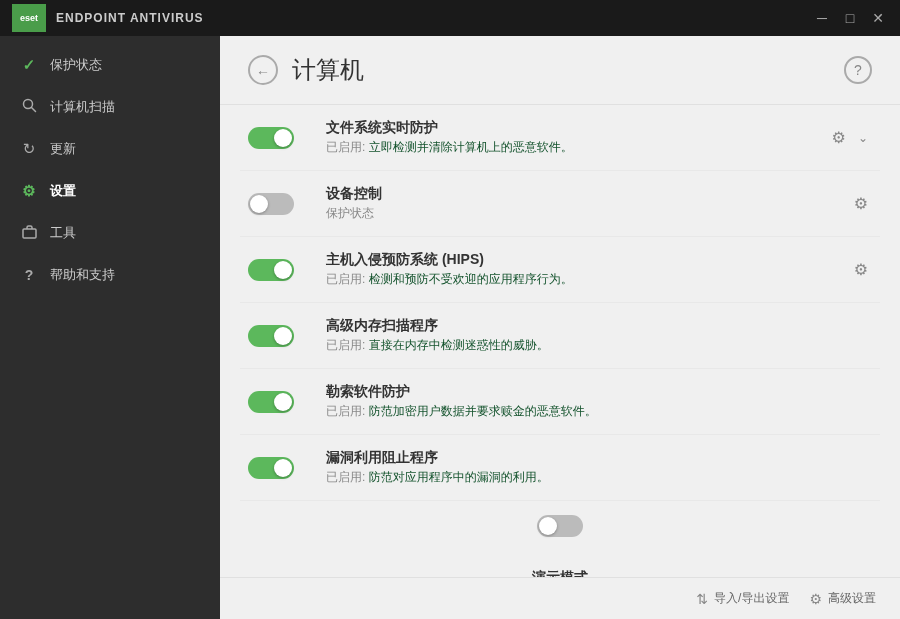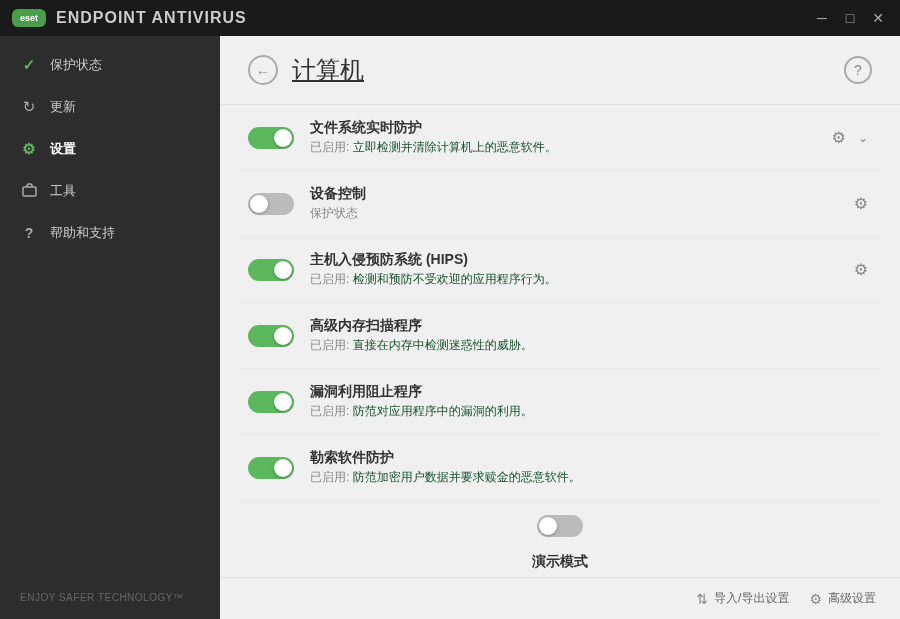--- a/index.html
+++ b/index.html
@@ -17,34 +17,34 @@
     .titlebar {
       height: 36px;
       background: #1a1a1a;
       display: flex;
       align-items: center;
       padding: 0 12px;
       flex-shrink: 0;
     }
     .titlebar-logo {
       width: 34px;
-      height: 18px;
+      height: 28px;
       background: #4a9d4a;
-      border-radius: 6px;
+      border-radius: 0;
       display: flex;
       align-items: center;
       justify-content: center;
       color: white;
       font-size: 9px;
       font-weight: bold;
       margin-right: 10px;
     }
     .titlebar-title {
       color: #cccccc;
-      font-size: 16px;
+      font-size: 12px;
       font-weight: 600;
       letter-spacing: 1px;
       flex: 1;
     }
     .titlebar-controls {
       display: flex;
       gap: 8px;
     }
     .titlebar-btn {
       width: 20px;
@@ -137,21 +137,20 @@
       margin-right: 14px;
       color: #888;
       font-size: 14px;
       flex-shrink: 0;
     }
     .content-title {
       font-size: 24px;
       font-weight: 300;
       color: #333;
       flex: 1;
-      text-decoration: underline;
     }
     .help-btn {
       width: 28px;
       height: 28px;
       border-radius: 50%;
       border: 2px solid #aaa;
       display: flex;
       align-items: center;
       justify-content: center;
       cursor: pointer;
@@ -163,21 +162,21 @@
     .settings-list {
       flex: 1;
       overflow-y: auto;
       padding: 0 20px;
     }
     .setting-item {
       display: flex;
       align-items: center;
       padding: 14px 8px;
       border-bottom: 1px solid #e8e8e8;
-      gap: 16px;
+      gap: 32px;
     }
     .setting-item:last-child {
       border-bottom: none;
       flex-direction: column;
     }
 
     
     .toggle {
       width: 46px;
       height: 22px;
@@ -299,41 +298,49 @@
 </div>
 
 <div class="main-layout">
 
   <div class="sidebar">
     <div class="sidebar-item">
       <span class="sidebar-icon" style="color:#5cb85c; font-weight:bold;">✓</span>
       <span>保护状态</span>
     </div>
     <div class="sidebar-item">
+      <span class="sidebar-icon">
+        <svg width="15" height="15" viewBox="0 0 15 15" fill="none">
+          <circle cx="6" cy="6" r="4.5" stroke="#aaa" stroke-width="1.5"></circle>
+          <line x1="9.5" y1="9.5" x2="13.5" y2="13.5" stroke="#aaa" stroke-width="1.5" stroke-linecap="round"></line>
+        </svg>
+      </span>
+      <span>计算机扫描</span>
+    </div>
+    <div class="sidebar-item">
       <span class="sidebar-icon" style="color:#aaa;">↻</span>
       <span>更新</span>
     </div>
     <div class="sidebar-item active">
       <span class="sidebar-icon" style="color:#5cb85c;">⚙</span>
       <span>设置</span>
     </div>
     <div class="sidebar-item">
       <span class="sidebar-icon">
         <svg width="15" height="15" viewBox="0 0 15 15" fill="none">
           <rect x="1" y="5" width="13" height="9" rx="1" stroke="#aaa" stroke-width="1.5"></rect>
           <path d="M5 5V3.5A1.5 1.5 0 0 1 6.5 2h2A1.5 1.5 0 0 1 10 3.5V5" stroke="#aaa" stroke-width="1.5"></path>
         </svg>
       </span>
       <span>工具</span>
     </div>
     <div class="sidebar-item">
       <span class="sidebar-icon" style="color:#aaa; font-size:14px; font-weight:bold;">?</span>
       <span>帮助和支持</span>
     </div>
-    <div class="sidebar-footer">ENJOY SAFER TECHNOLOGY™</div>
   </div>
 
   <div class="content">
 
     <div class="content-header">
       <div class="back-btn">
         <span>←</span>
       </div>
       <span class="content-title">计算机</span>
       <div class="help-btn">
@@ -404,38 +411,38 @@
             </div>
           </div>
           <div class="setting-actions"></div>
         </div>
 
         <div class="setting-item">
           <div class="toggle on">
             <div class="toggle-knob"></div>
           </div>
           <div class="setting-info">
+            <div class="setting-name">勒索软件防护</div>
+            <div class="setting-status">
+              <span>已启用:</span>
+              <a class="link">防范加密用户数据并要求赎金的恶意软件。</a>
+            </div>
+          </div>
+          <div class="setting-actions"></div>
+        </div>
+
+        <div class="setting-item">
+          <div class="toggle on">
+            <div class="toggle-knob"></div>
+          </div>
+          <div class="setting-info">
             <div class="setting-name">漏洞利用阻止程序</div>
             <div class="setting-status">
               <span>已启用:</span>
               <a class="link">防范对应用程序中的漏洞的利用。</a>
-            </div>
-          </div>
-          <div class="setting-actions"></div>
-        </div>
-
-        <div class="setting-item">
-          <div class="toggle on">
-            <div class="toggle-knob"></div>
-          </div>
-          <div class="setting-info">
-            <div class="setting-name">勒索软件防护</div>
-            <div class="setting-status">
-              <span>已启用:</span>
-              <a class="link">防范加密用户数据并要求赎金的恶意软件。</a>
             </div>
           </div>
           <div class="setting-actions"></div>
         </div>
 
         <div class="setting-item">
           <div class="toggle off">
             <div class="toggle-knob"></div>
           </div>
           <div class="setting-info">

